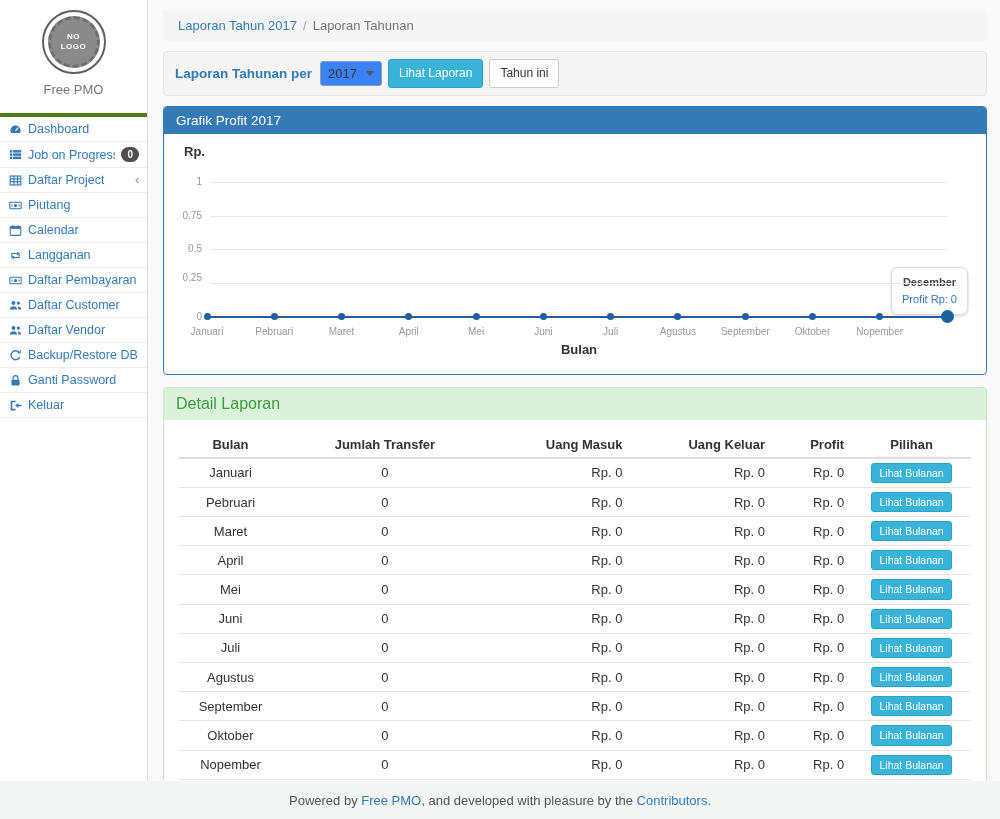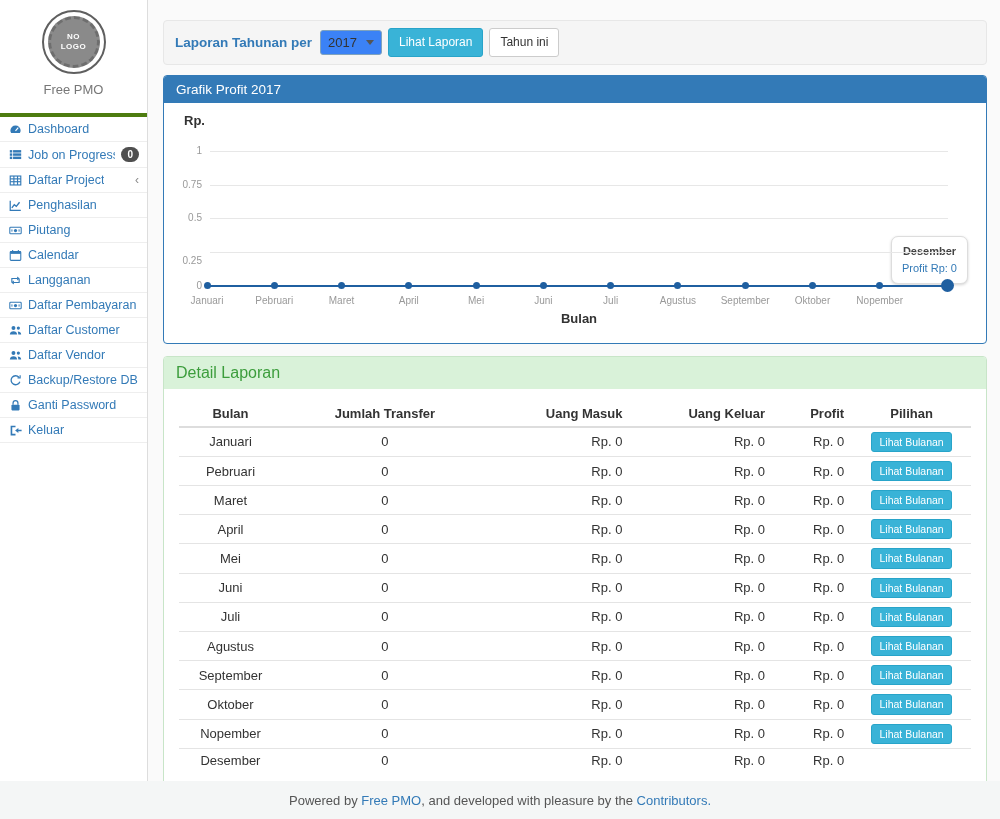--- a/index.html
+++ b/index.html
@@ -117,29 +117,20 @@
               <line x1="1.5" y1="9.5" x2="14.5" y2="9.5"></line>
               <line x1="6" y1="2.5" x2="6" y2="13.5"></line>
               <line x1="10.5" y1="2.5" x2="10.5" y2="13.5"></line>
             </svg>
           </span>
           <span class="s-label">Daftar Project</span>
           <span class="s-chevron">‹</span>
         </div>
         <div class="side-item">
           <span class="s-icon">
-            <svg viewBox="0 0 16 16" fill="none" stroke="currentColor">
-              <path d="M1.5 2v12h13" stroke-width="1.5"></path>
-              <path d="M3.5 11l3-4 2.5 2 4-5" stroke-width="1.7"></path>
-            </svg>
-          </span>
-          <span class="s-label">Penghasilan</span>
-        </div>
-        <div class="side-item">
-          <span class="s-icon">
             <svg viewBox="0 0 16 16">
               <rect x="1" y="4" width="14" height="8" rx="1" fill="none" stroke="currentColor" stroke-width="1.3"></rect>
               <circle cx="8" cy="8" r="2" fill="currentColor"></circle>
               <rect x="3" y="6.6" width="1.2" height="2.8" fill="currentColor"></rect>
               <rect x="11.8" y="6.6" width="1.2" height="2.8" fill="currentColor"></rect>
             </svg>
           </span>
           <span class="s-label">Piutang</span>
         </div>
         <div class="side-item">
@@ -220,20 +211,23 @@
               <path d="M7.5 8l4-3v2h4v2h-4v2z"></path>
             </svg>
           </span>
           <span class="s-label">Keluar</span>
         </div>
       </div>
   </div>
 
   <div class="main">
 
+    <div class="breadcrumb">
+      <a href="#">Laporan Tahun 2017</a><span class="crumb-sep">/</span><span>Laporan Tahunan</span>
+    </div>
 
     <div class="toolbar">
       <span class="toolbar-label">Laporan Tahunan per</span>
       <div class="year-select">
         <span>2017</span>
         <span class="caret-down"></span>
       </div>
       <button class="btn btn-info">Lihat Laporan</button>
       <button class="btn btn-default">Tahun ini</button>
     </div>
@@ -246,21 +240,21 @@
           <div class="tt-title">Desember</div>
           <div class="tt-value">Profit Rp: 0</div>
         </div>
       <div class="gridline" style="left: 46px; width: 738px; top: 48px;"></div>
           <div class="ytick" style="top: 42px;">1</div>
           <div class="gridline" style="left: 46px; width: 738px; top: 81.75px;"></div>
           <div class="ytick" style="top: 75.75px;">0.75</div>
           <div class="gridline" style="left: 46px; width: 738px; top: 115.5px;"></div>
           <div class="ytick" style="top: 109.5px;">0.5</div>
           <div class="gridline" style="left: 46px; width: 738px; top: 149.25px;"></div>
-          <div class="ytick" style="top: 152px;">0.25</div>
+          <div class="ytick" style="top: 138px;">0.25</div>
           <div class="ytick" style="top: 177px;">0</div>
           <div class="series-line" style="left: 43px; width: 740px; top: 182px;"></div>
           <div class="pt" style="width: 7px; height: 7px; left: 39.5px; top: 179.5px;"></div>
           <div class="pt" style="width: 7px; height: 7px; left: 106.773px; top: 179.5px;"></div>
           <div class="pt" style="width: 7px; height: 7px; left: 174.045px; top: 179.5px;"></div>
           <div class="pt" style="width: 7px; height: 7px; left: 241.318px; top: 179.5px;"></div>
           <div class="pt" style="width: 7px; height: 7px; left: 308.591px; top: 179.5px;"></div>
           <div class="pt" style="width: 7px; height: 7px; left: 375.864px; top: 179.5px;"></div>
           <div class="pt" style="width: 7px; height: 7px; left: 443.136px; top: 179.5px;"></div>
           <div class="pt" style="width: 7px; height: 7px; left: 510.409px; top: 179.5px;"></div>

